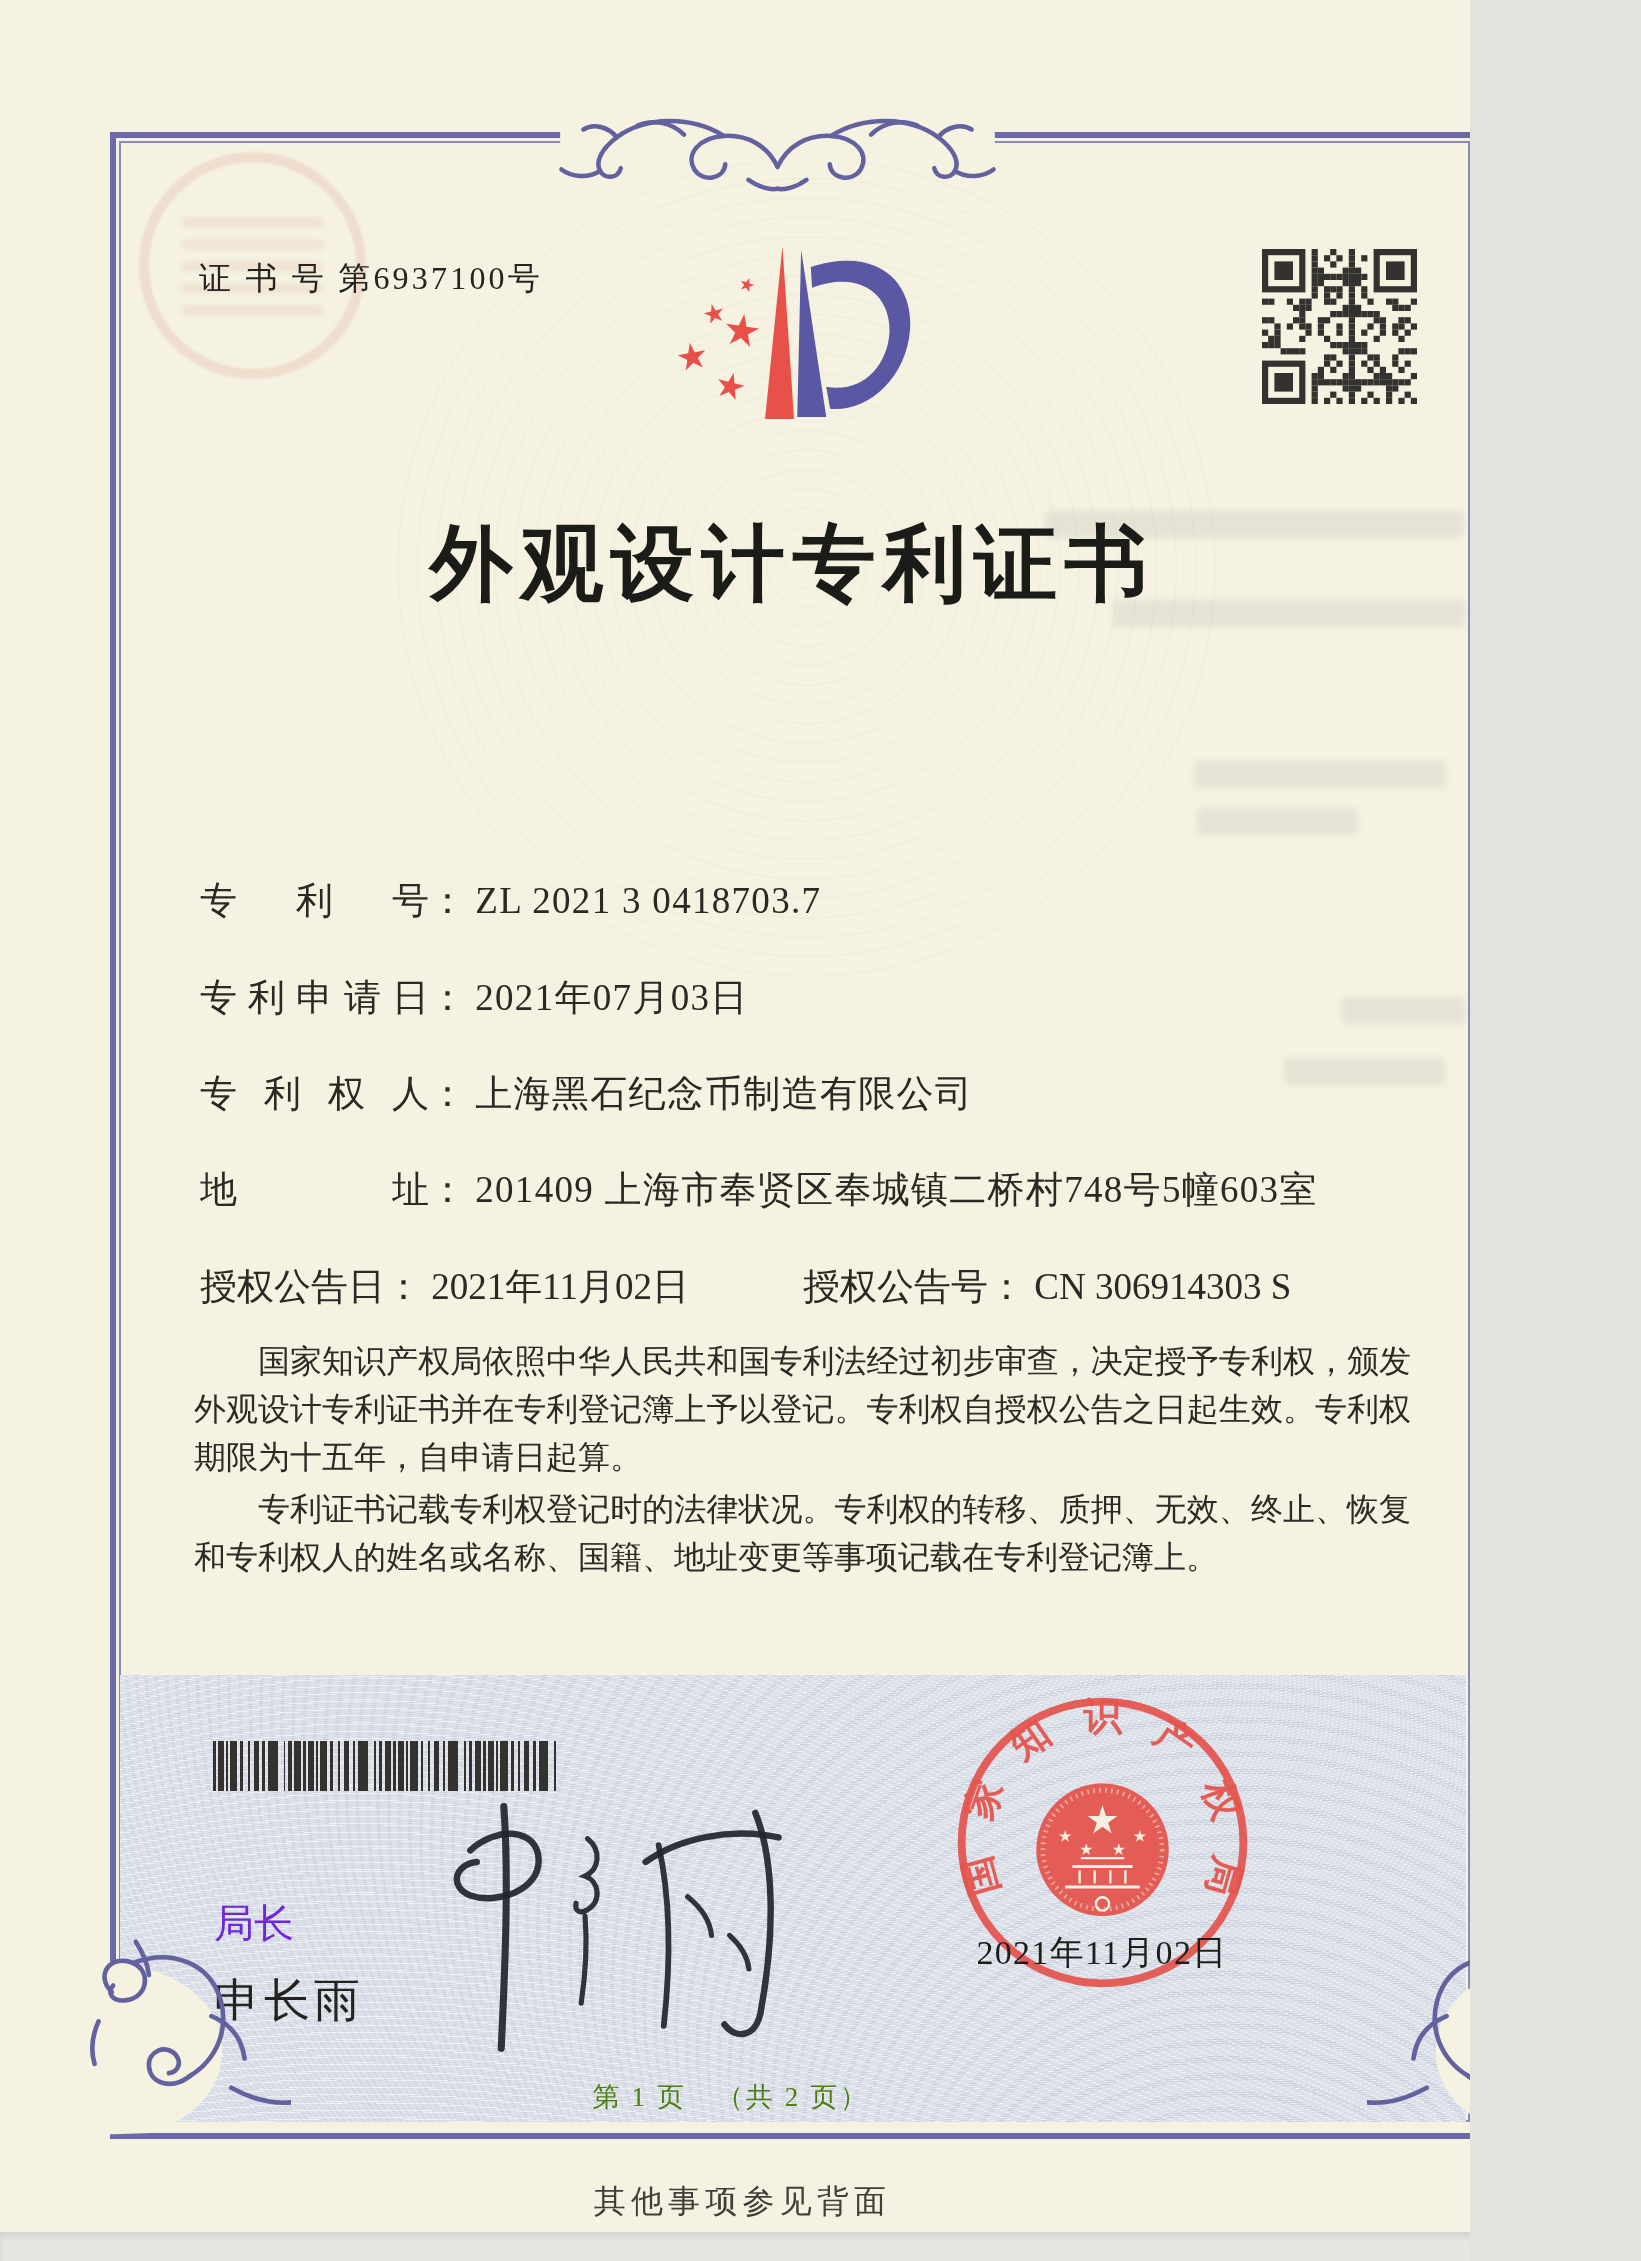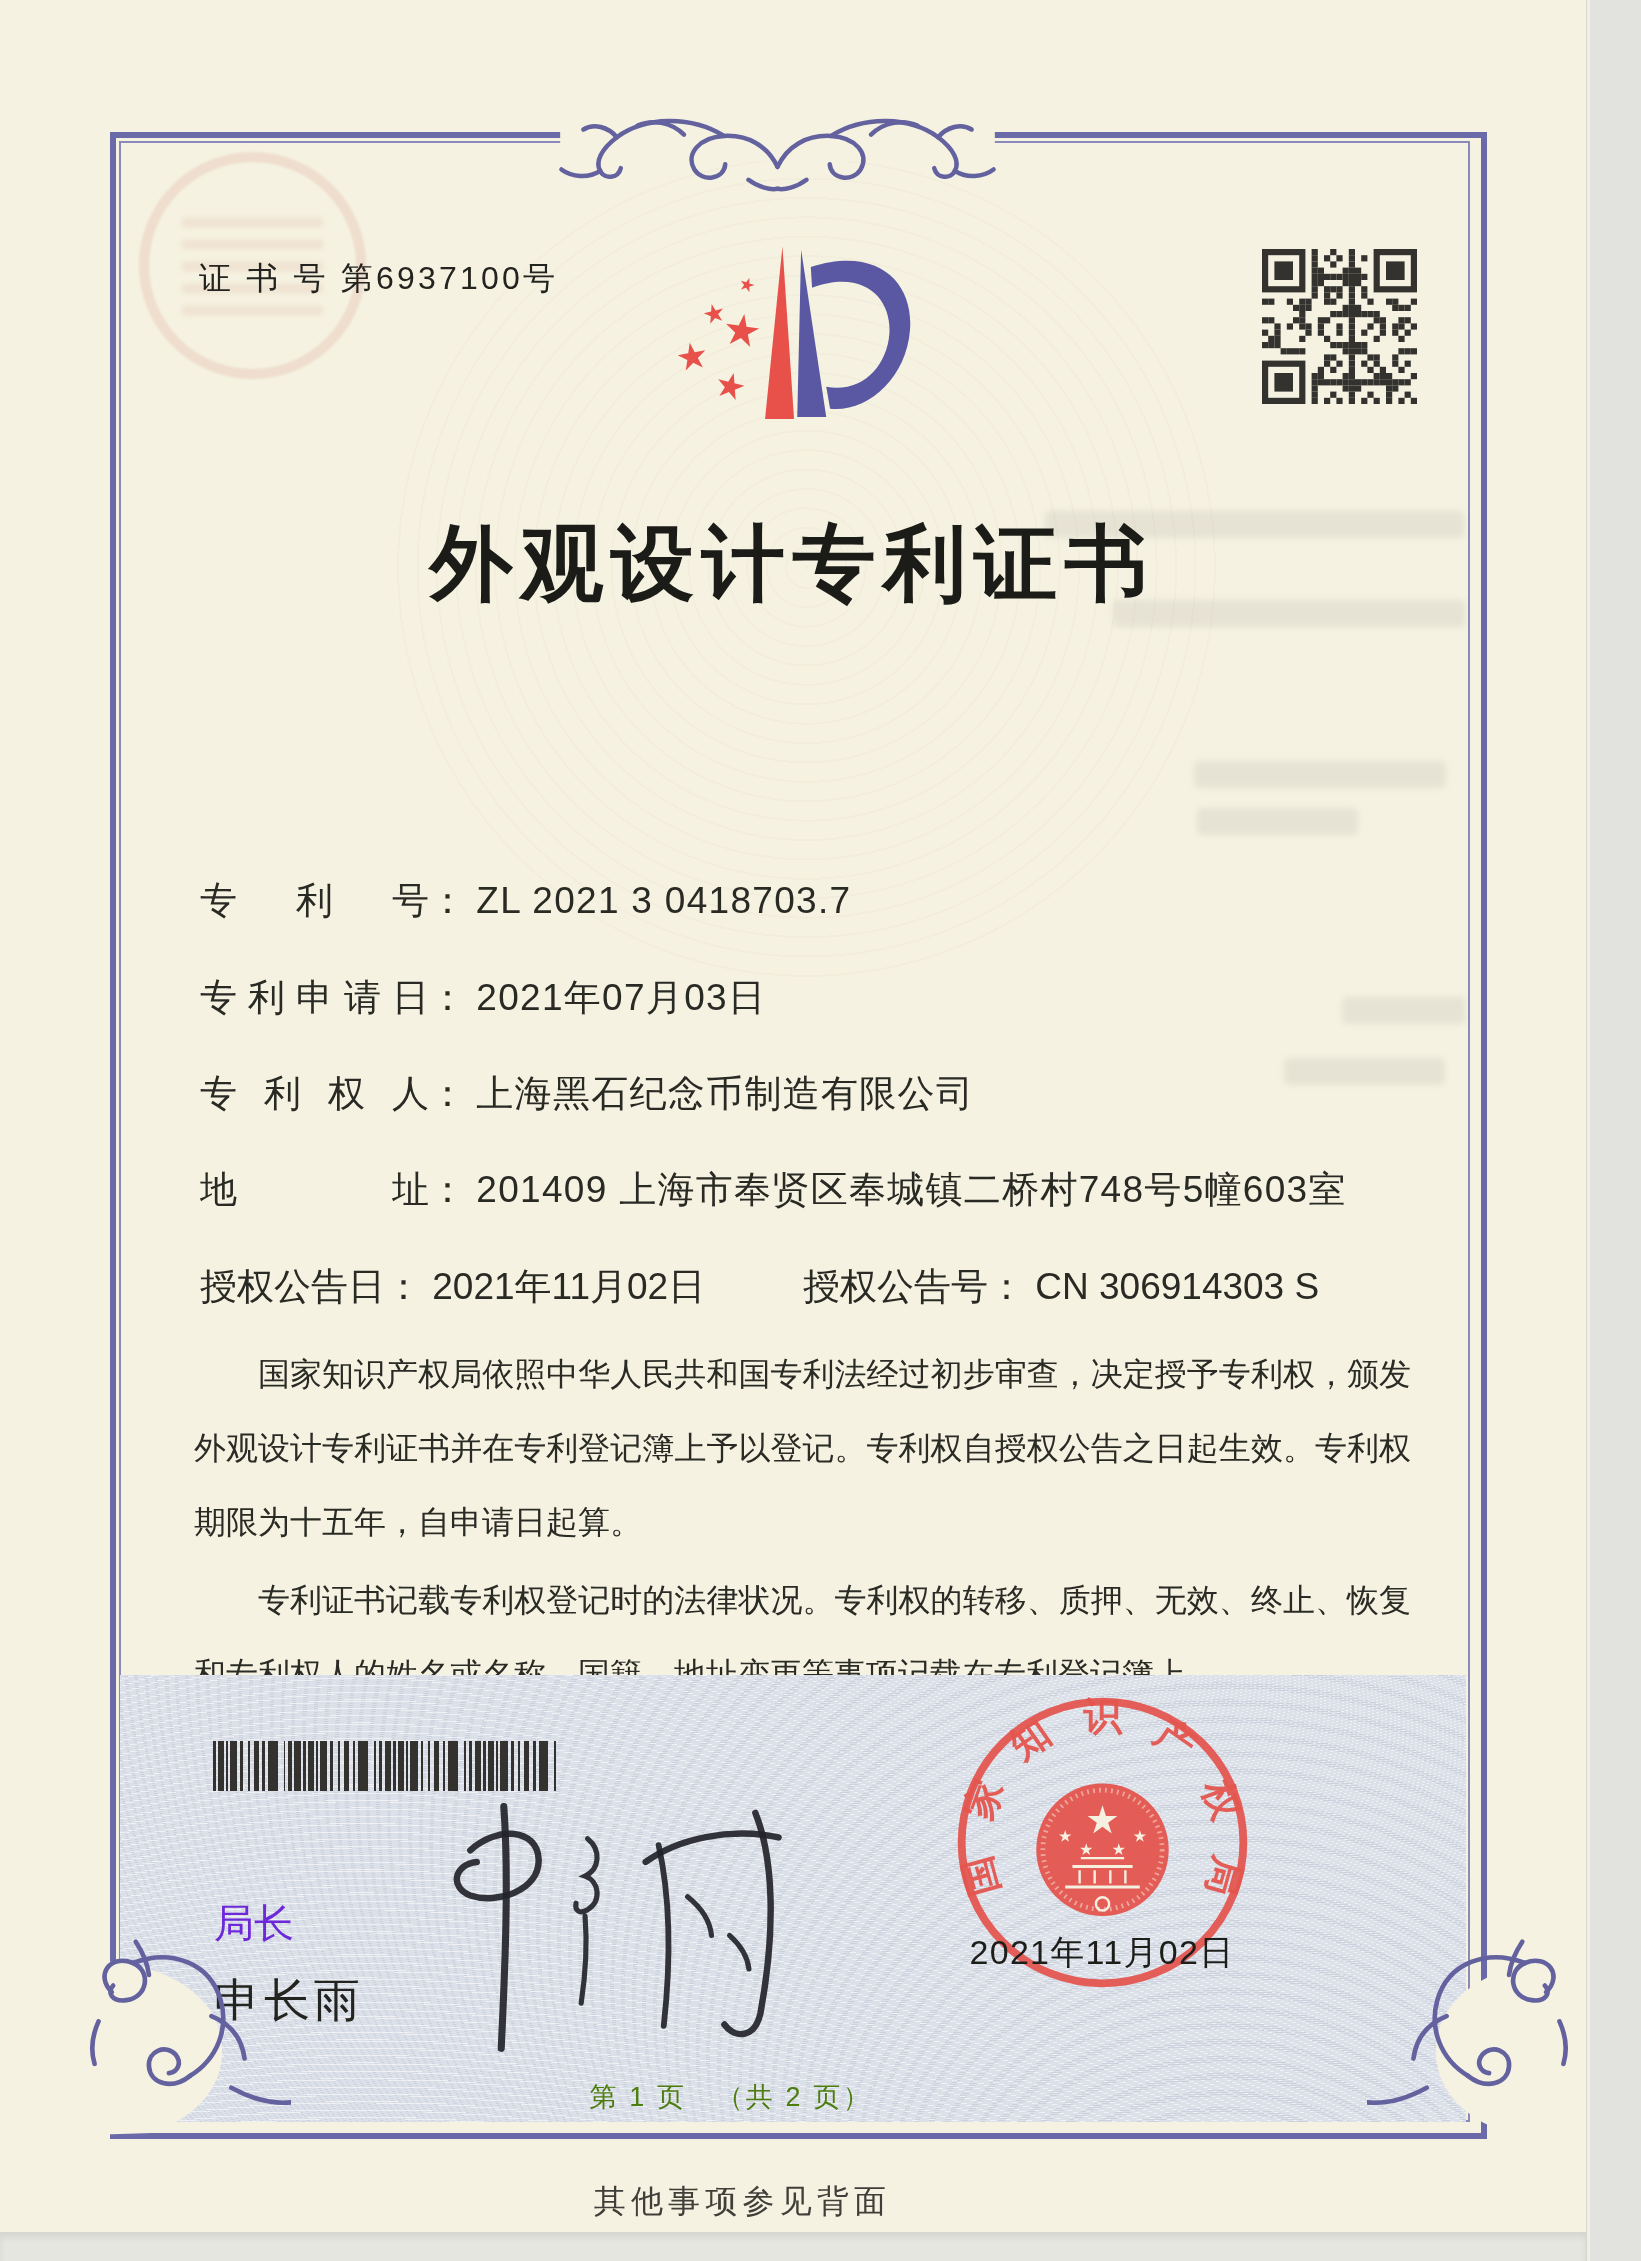--- a/index.html
+++ b/index.html
@@ -1,17 +1,17 @@
 <!DOCTYPE html>
 <html style="font-size:10.3px"><head>
 <meta charset="utf-8">
 <style>
   html,body{margin:0;padding:0;background:#e2e2de;}
-  .stage{position:relative;width:1590px;height:2261px;background:#e2e2de;overflow:hidden;
-         font-family:Liberation Sans, sans-serif;color:#262622;}
+  .stage{position:relative;width:1470px;height:2261px;background:#e2e2de;overflow:hidden;
+         font-family:Liberation Serif, serif;color:#262622;}
   .paper{position:absolute;left:0;top:0;width:1586px;height:2232px;background:#f5f2e1;}
   .right-strip{position:absolute;left:1586px;top:0;width:55px;height:2261px;background:#fbfbf8;
                border-left:1.9px solid #d8d6cc;box-shadow:inset 6.5px 0 9px rgba(0,0,0,.06);}
   .bottom-strip{position:absolute;left:0;top:2232px;width:1586px;height:30px;background:#e6e6e1;
                 box-shadow:inset 0 5.2px 6.5px rgba(0,0,0,.07);}
 
   
   .rosette{position:absolute;left:387px;top:148px;width:839px;height:839px;border-radius:50%;
            background:repeating-radial-gradient(circle at 50% 50%, rgba(205,150,135,.055) 0 1.9px, rgba(0,0,0,0) 1.9px 19.4px);}
 
@@ -39,21 +39,21 @@
          font-size:83px;font-weight:600;letter-spacing:7.7px;color:#1b1b17;}
 
   .field-row{position:absolute;left:200px;font-size:37px;white-space:nowrap;color:#2a2a25;}
   .field-label{display:inline-block;width:229px;text-align:justify;text-align-last:justify;}
   .field-colon{display:inline-block;}
   .field-value{display:inline-block;letter-spacing:1.3px;}
 
   .grant-group{position:absolute;font-size:37px;white-space:nowrap;color:#2a2a25;}
 
   .paragraphs{position:absolute;left:194px;top:1337px;width:1217px;font-size:32px;
-              line-height:74px;text-align:justify;color:#2b2b26;}
+              line-height:48px;text-align:justify;color:#2b2b26;}
   .paragraphs p{margin:0;text-indent:2em;}
   .paragraphs p + p{margin-top:3.9px;}
 
   
   .panel{position:absolute;left:120px;top:1675px;width:1346px;height:447px;
     background-color:#dce1e9;
     background-image:
       repeating-radial-gradient(ellipse 170% 140% at 18% -65%, rgba(255,255,255,.55) 0 1.3px, rgba(255,255,255,0) 1.3px 8.4px),
       repeating-radial-gradient(ellipse 160% 130% at 82% 175%, rgba(122,128,165,.16) 0 1.3px, rgba(122,128,165,0) 1.3px 7px);}
 

